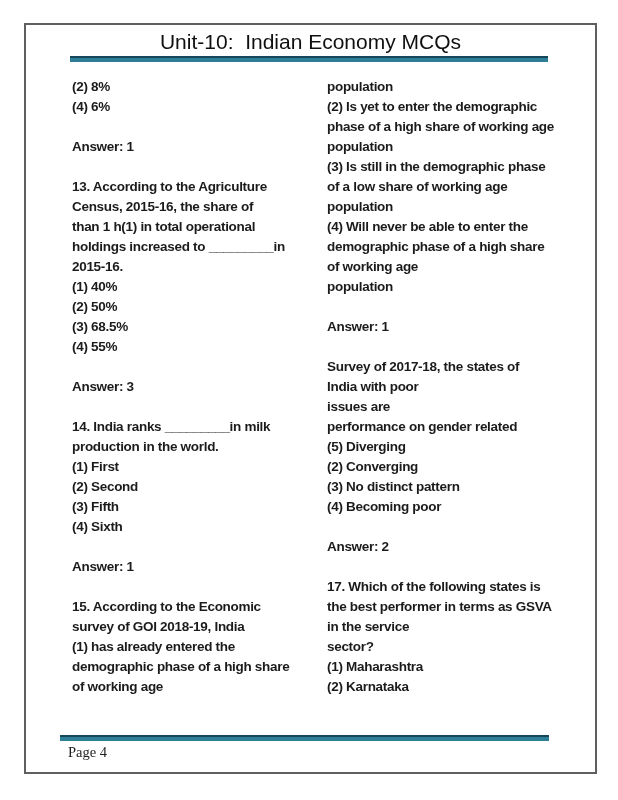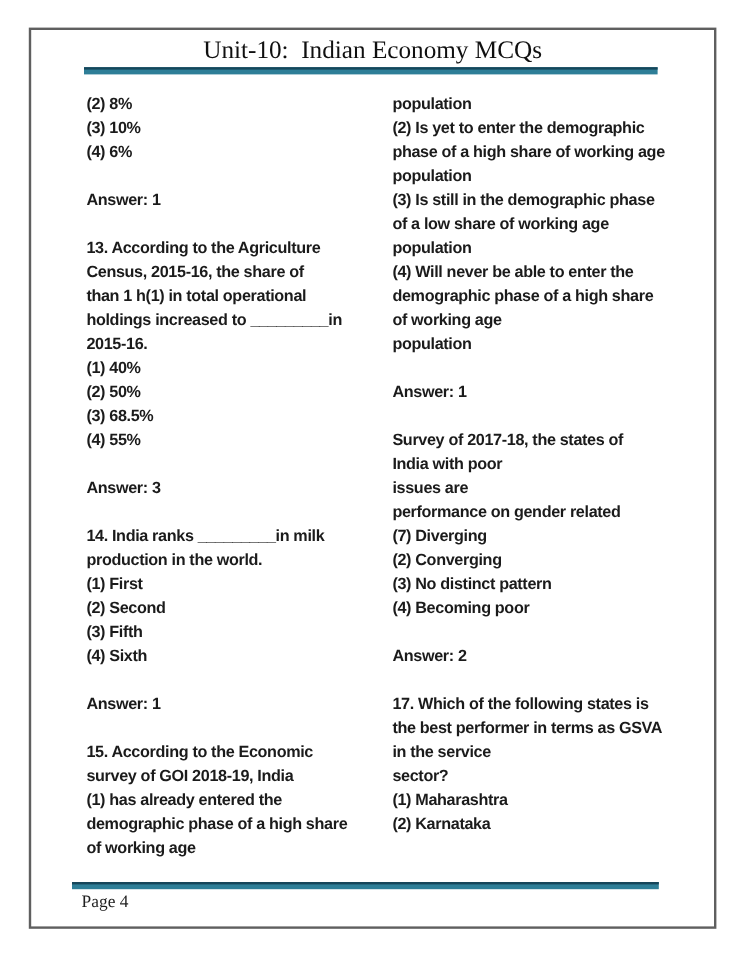--- a/index.html
+++ b/index.html
@@ -22,21 +22,21 @@
     bottom: 26px;
     border: 2px solid var(--border-gray, #5f5f5f);
     background: #ffffff;
   }
   .title {
     position: absolute;
     top: 3px;
     left: 0;
     right: 0;
     text-align: center;
-    font-family: Liberation Serif, serif;
+    font-family: Liberation Sans, sans-serif;
     font-size: 21px;
     line-height: 27px;
     color: #101010;
     white-space: pre;
   }
   .header-rule {
     position: absolute;
     top: 31px;
     left: 44px;
     right: 47px;
@@ -88,21 +88,20 @@
 <body>
 
 <div class="page">
   <div class="title">Unit-10:  Indian Economy MCQs</div>
 
   <div class="header-rule"></div>
 
   <div class="content">
     <div class="col col-left">
         <div class="line">(2) 8%</div>
-        <div class="line">(3) 10%</div>
         <div class="line">(4) 6%</div>
         <div class="line"></div>
         <div class="line">Answer: 1</div>
         <div class="line"></div>
         <div class="line">13. According to the Agriculture</div>
         <div class="line">Census, 2015-16, the share of</div>
         <div class="line">than 1 h(1) in total operational</div>
         <div class="line">holdings increased to _________in</div>
         <div class="line">2015-16.</div>
         <div class="line">(1) 40%</div>
@@ -139,21 +138,21 @@
         <div class="line">demographic phase of a high share</div>
         <div class="line">of working age</div>
         <div class="line">population</div>
         <div class="line"></div>
         <div class="line">Answer: 1</div>
         <div class="line"></div>
         <div class="line">Survey of 2017-18, the states of</div>
         <div class="line">India with poor</div>
         <div class="line">issues are</div>
         <div class="line">performance on gender related</div>
-        <div class="line">(7) Diverging</div>
+        <div class="line">(5) Diverging</div>
         <div class="line">(2) Converging</div>
         <div class="line">(3) No distinct pattern</div>
         <div class="line">(4) Becoming poor</div>
         <div class="line"></div>
         <div class="line">Answer: 2</div>
         <div class="line"></div>
         <div class="line">17. Which of the following states is</div>
         <div class="line">the best performer in terms as GSVA</div>
         <div class="line">in the service</div>
         <div class="line">sector?</div>

